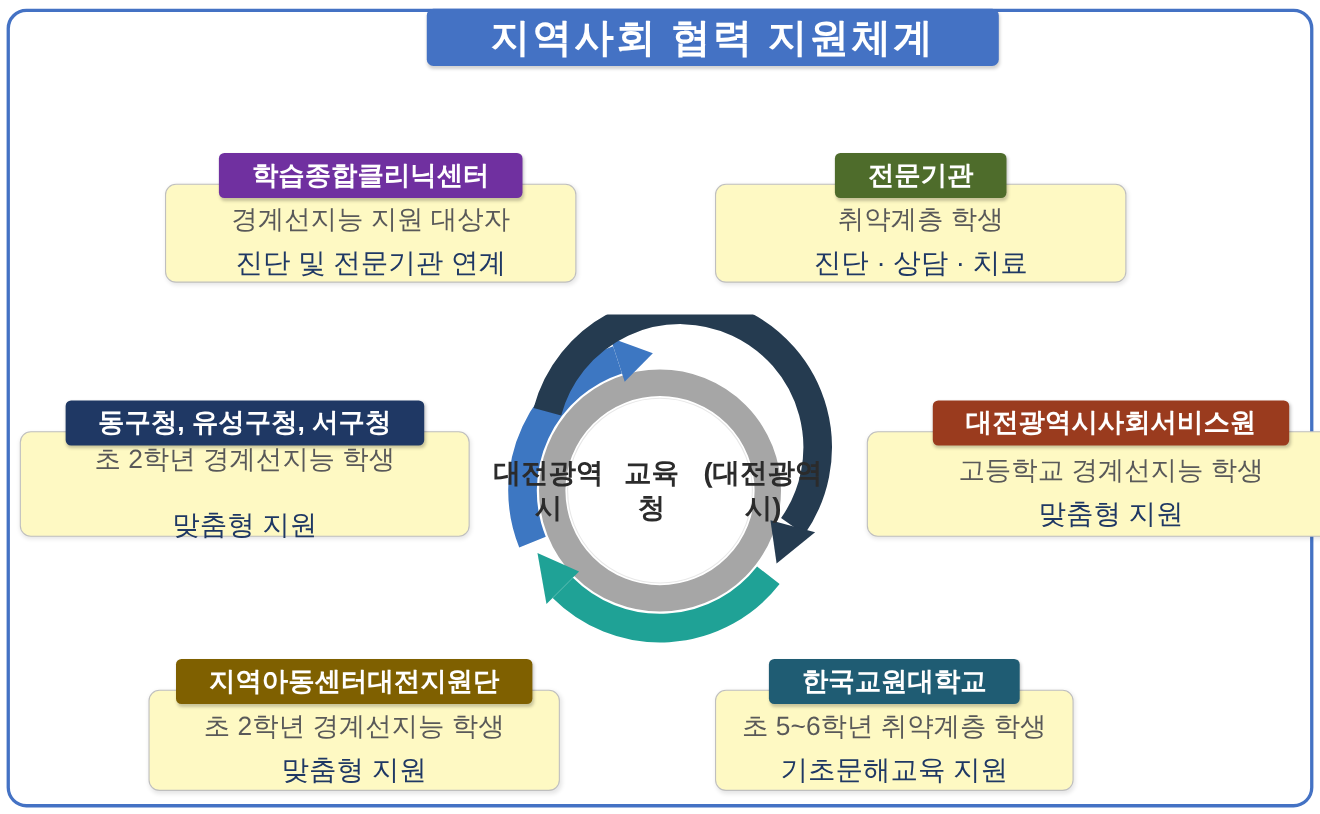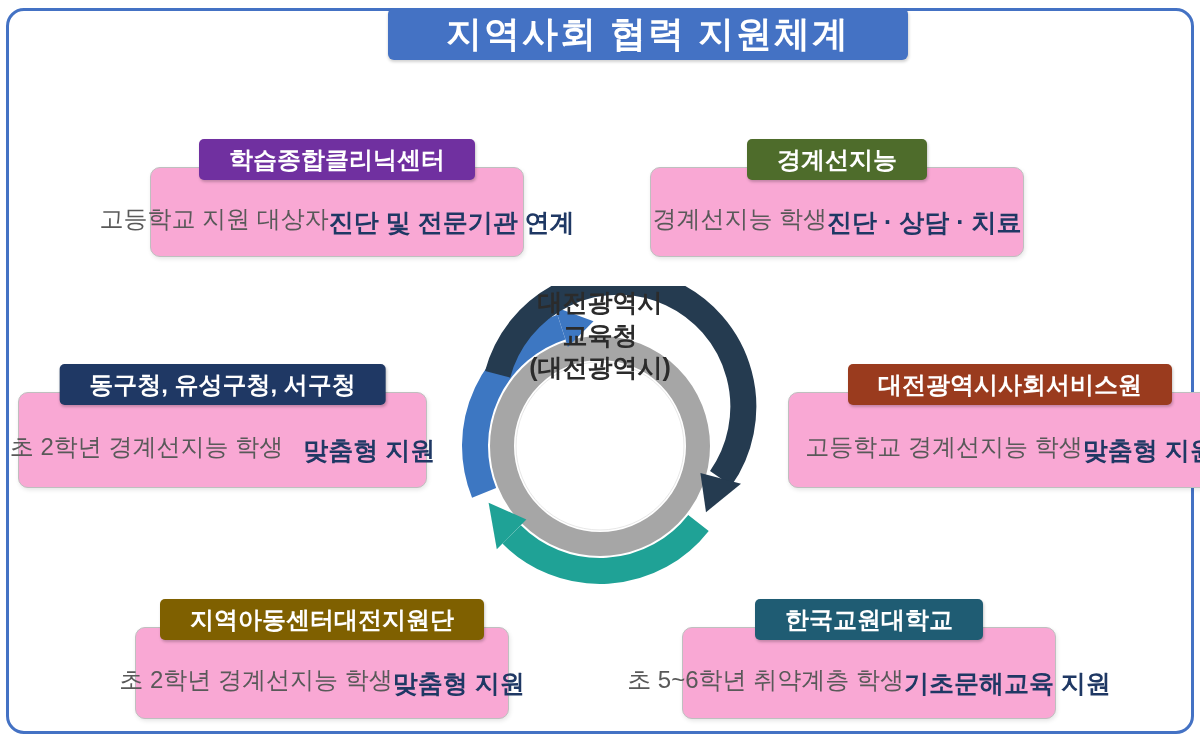--- a/index.html
+++ b/index.html
@@ -35,26 +35,26 @@
     letter-spacing: 2px;
     border-radius: 6px;
     white-space: nowrap;
     box-shadow: 1px 2px 3px rgba(0,0,0,0.18);
     z-index: 5;
     margin-left: 48px;
   }
 
   .box {
     position: absolute;
-    background: #f9a8d4;
+    background: #fef9c3;
     border: 1px solid #BFBFBF;
     border-radius: 10px;
     box-shadow: 1px 2px 4px rgba(0,0,0,0.10);
     display: flex;
-    flex-direction: row;
+    flex-direction: column;
     align-items: center;
     justify-content: center;
     padding-top: 14px;
     box-sizing: border-box;
   }
   .tab {
     position: absolute;
     top: -29px;
     left: 50%;
     transform: translateX(-50%);
@@ -62,69 +62,69 @@
     line-height: 41px;
     padding: 0 30px;
     color: #ffffff;
     font-weight: bold;
     font-size: 24px;
     border-radius: 5px;
     white-space: nowrap;
     box-shadow: 1px 2px 3px rgba(0,0,0,0.22);
   }
   .l1 { font-size: 24px; color: #595959; white-space: nowrap; }
-  .l2 { font-size: 25px; font-weight: bold; color: #1F3864; margin-top: 7px; white-space: nowrap; }
+  .l2 { font-size: 25px; font-weight: normal; color: #1F3864; margin-top: 7px; white-space: nowrap; }
 
   .pos-tl { left: 150px; top: 167px; width: 374px; height: 90px; }
   .pos-tr { left: 650px; top: 167px; width: 374px; height: 90px; }
   .pos-ml { left: 18px;  top: 392px; width: 409px; height: 96px; gap: 20px; }
   .pos-mr { left: 788px; top: 392px; width: 444px; height: 96px; }
   .pos-bl { left: 135px; top: 627px; width: 374px; height: 92px; }
-  .pos-br { left: 682px; top: 627px; width: 374px; height: 92px; }
+  .pos-br { left: 650px; top: 627px; width: 326px; height: 92px; }
 
   .cycle {
     position: absolute;
     left: 440px;
     top: 286px;
     width: 320px;
     height: 320px;
   }
   .cycle svg { position: absolute; left: 0; top: 0; }
   .center-text {
     position: absolute;
     inset: 0;
     display: flex;
-    flex-direction: column;
+    flex-direction: row;
     align-items: center;
     font-size: 25px;
     font-weight: bold;
     color: #2B2B2B;
     line-height: 1.3;
     text-align: center;
     z-index: 3;
   }
 </style>
 </head>
 <body>
 
 <div class="stage">
 
   <div class="frame" style="border-color: rgb(68, 114, 196);"></div>
 
   <div class="title" style="background-color: rgb(68, 114, 196);">지역사회 협력 지원체계</div>
 
   <div class="box pos-tl">
     <div class="tab" style="background-color: rgb(112, 48, 160);">학습종합클리닉센터</div>
-    <div class="l1">고등학교 지원 대상자</div>
+    <div class="l1">경계선지능 지원 대상자</div>
     <div class="l2">진단 및 전문기관 연계</div>
   </div>
 
   <div class="box pos-tr">
-    <div class="tab" style="background-color: rgb(78, 108, 43);">경계선지능</div>
-    <div class="l1">경계선지능 학생</div>
+    <div class="tab" style="background-color: rgb(78, 108, 43);">전문기관</div>
+    <div class="l1">취약계층 학생</div>
     <div class="l2">진단 · 상담 · 치료</div>
   </div>
 
   <div class="box pos-ml">
     <div class="tab" style="background-color: rgb(31, 56, 100);">동구청, 유성구청, 서구청</div>
     <div class="l1">초 2학년 경계선지능 학생</div>
     <div class="l2">맞춤형 지원</div>
   </div>
 
   <div class="box pos-mr">

